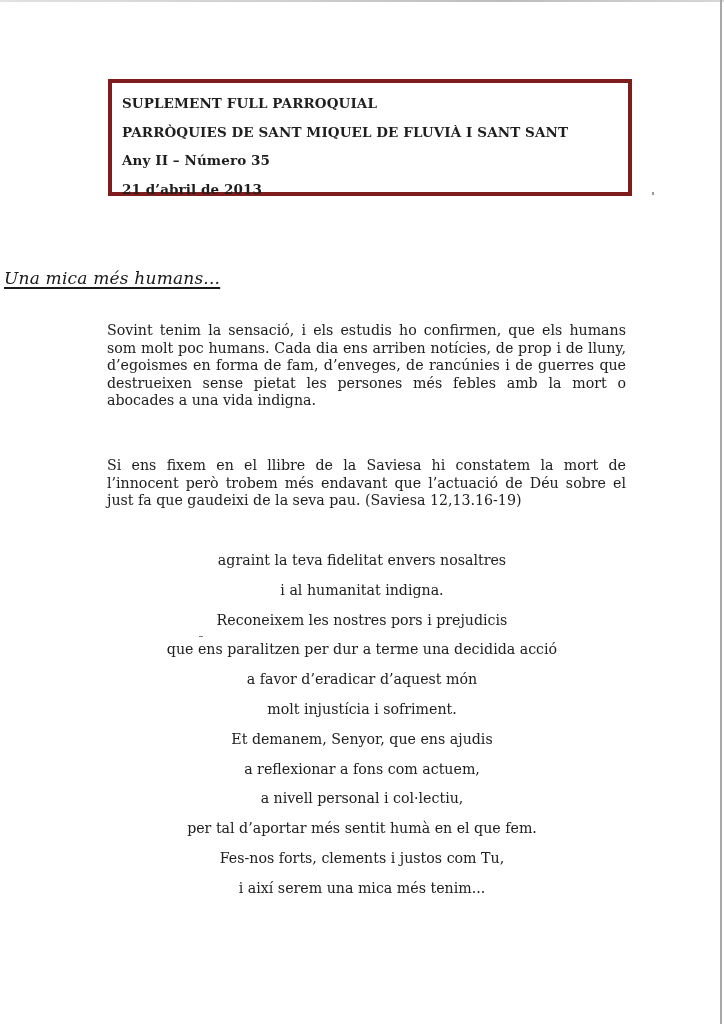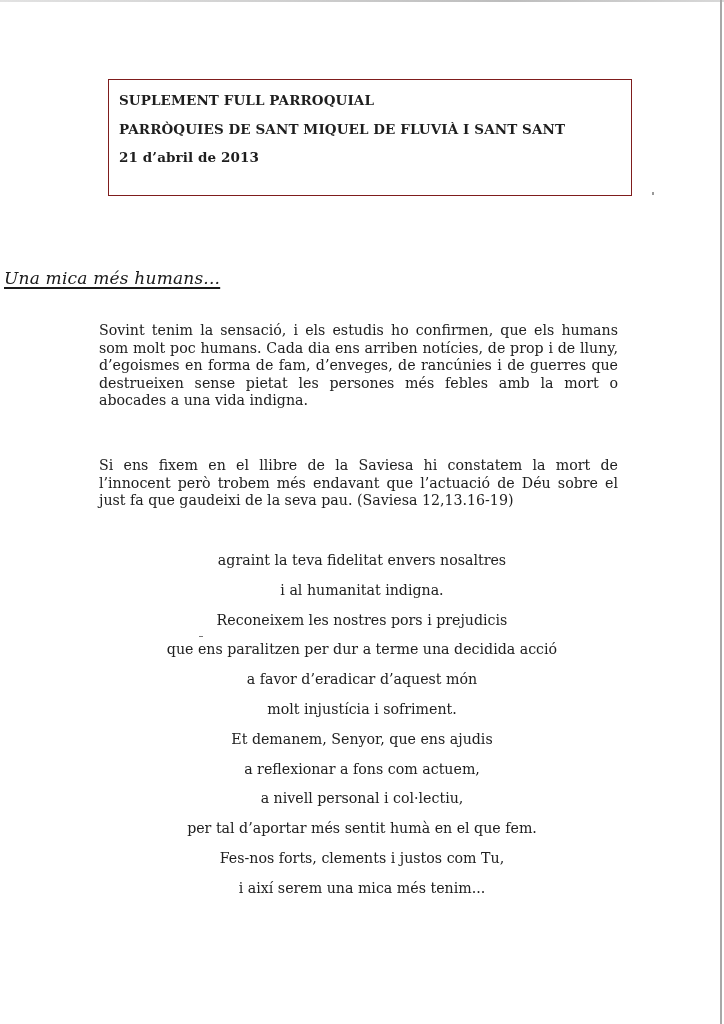--- a/index.html
+++ b/index.html
@@ -28,21 +28,21 @@
       width: 2px;
       height: 1024px;
       background: #a8a8a8;
     }
     .header-box {
       position: absolute;
       left: 108px;
       top: 79px;
       width: 524px;
       height: 117px;
-      border: 1px solid #7f1d1d;
+      border: 4px solid #7f1d1d;
       box-sizing: border-box;
       padding: 6px 0 0 10px;
     }
     .header-line {
       font-family: "DejaVu Serif", serif;
       font-weight: bold;
       font-size: 13.5px;
       color: #1e1e1e;
       line-height: 28.5px;
       white-space: nowrap;
@@ -67,21 +67,21 @@
       font-style: italic;
       font-size: 17px;
       color: #1a1a1a;
       text-decoration: underline;
       text-decoration-thickness: 1.5px;
       text-underline-offset: 3px;
       letter-spacing: 0.2px;
     }
     .para {
       position: absolute;
-      left: 99px;
+      left: 107px;
       width: 519px;
       font-size: 14.2px;
       line-height: 17.6px;
       text-align: justify;
       color: #202020;
     }
     .para p { margin: 0; }
     .para-1 { top: 322px; }
     .para-2 { top: 457px; }
     .prayer {
@@ -108,20 +108,21 @@
   </style>
 </head>
 <body>
 
 <div class="top-edge"></div>
 <div class="right-edge"></div>
 
 <div class="header-box">
   <div class="header-line">SUPLEMENT FULL PARROQUIAL</div>
   <div class="header-line">PARRÒQUIES DE SANT MIQUEL DE FLUVIÀ I SANT SANT</div>
+  <div class="header-line">Any II – Número 35</div>
   <div class="header-line">21 d’abril de 2013</div>
 </div>
 <div class="speck"></div>
 
 <div class="title">
   <span>Una mica més humans...</span>
 </div>
 
 <div class="para para-1">
   <p>Sovint tenim la sensació, i els estudis ho confirmen, que els humans som molt poc humans. Cada dia ens arriben notícies, de prop i de lluny, d’egoismes en forma de fam, d’enveges, de rancúnies i de guerres que destrueixen sense pietat les persones més febles amb la mort o abocades a una vida indigna.</p>

